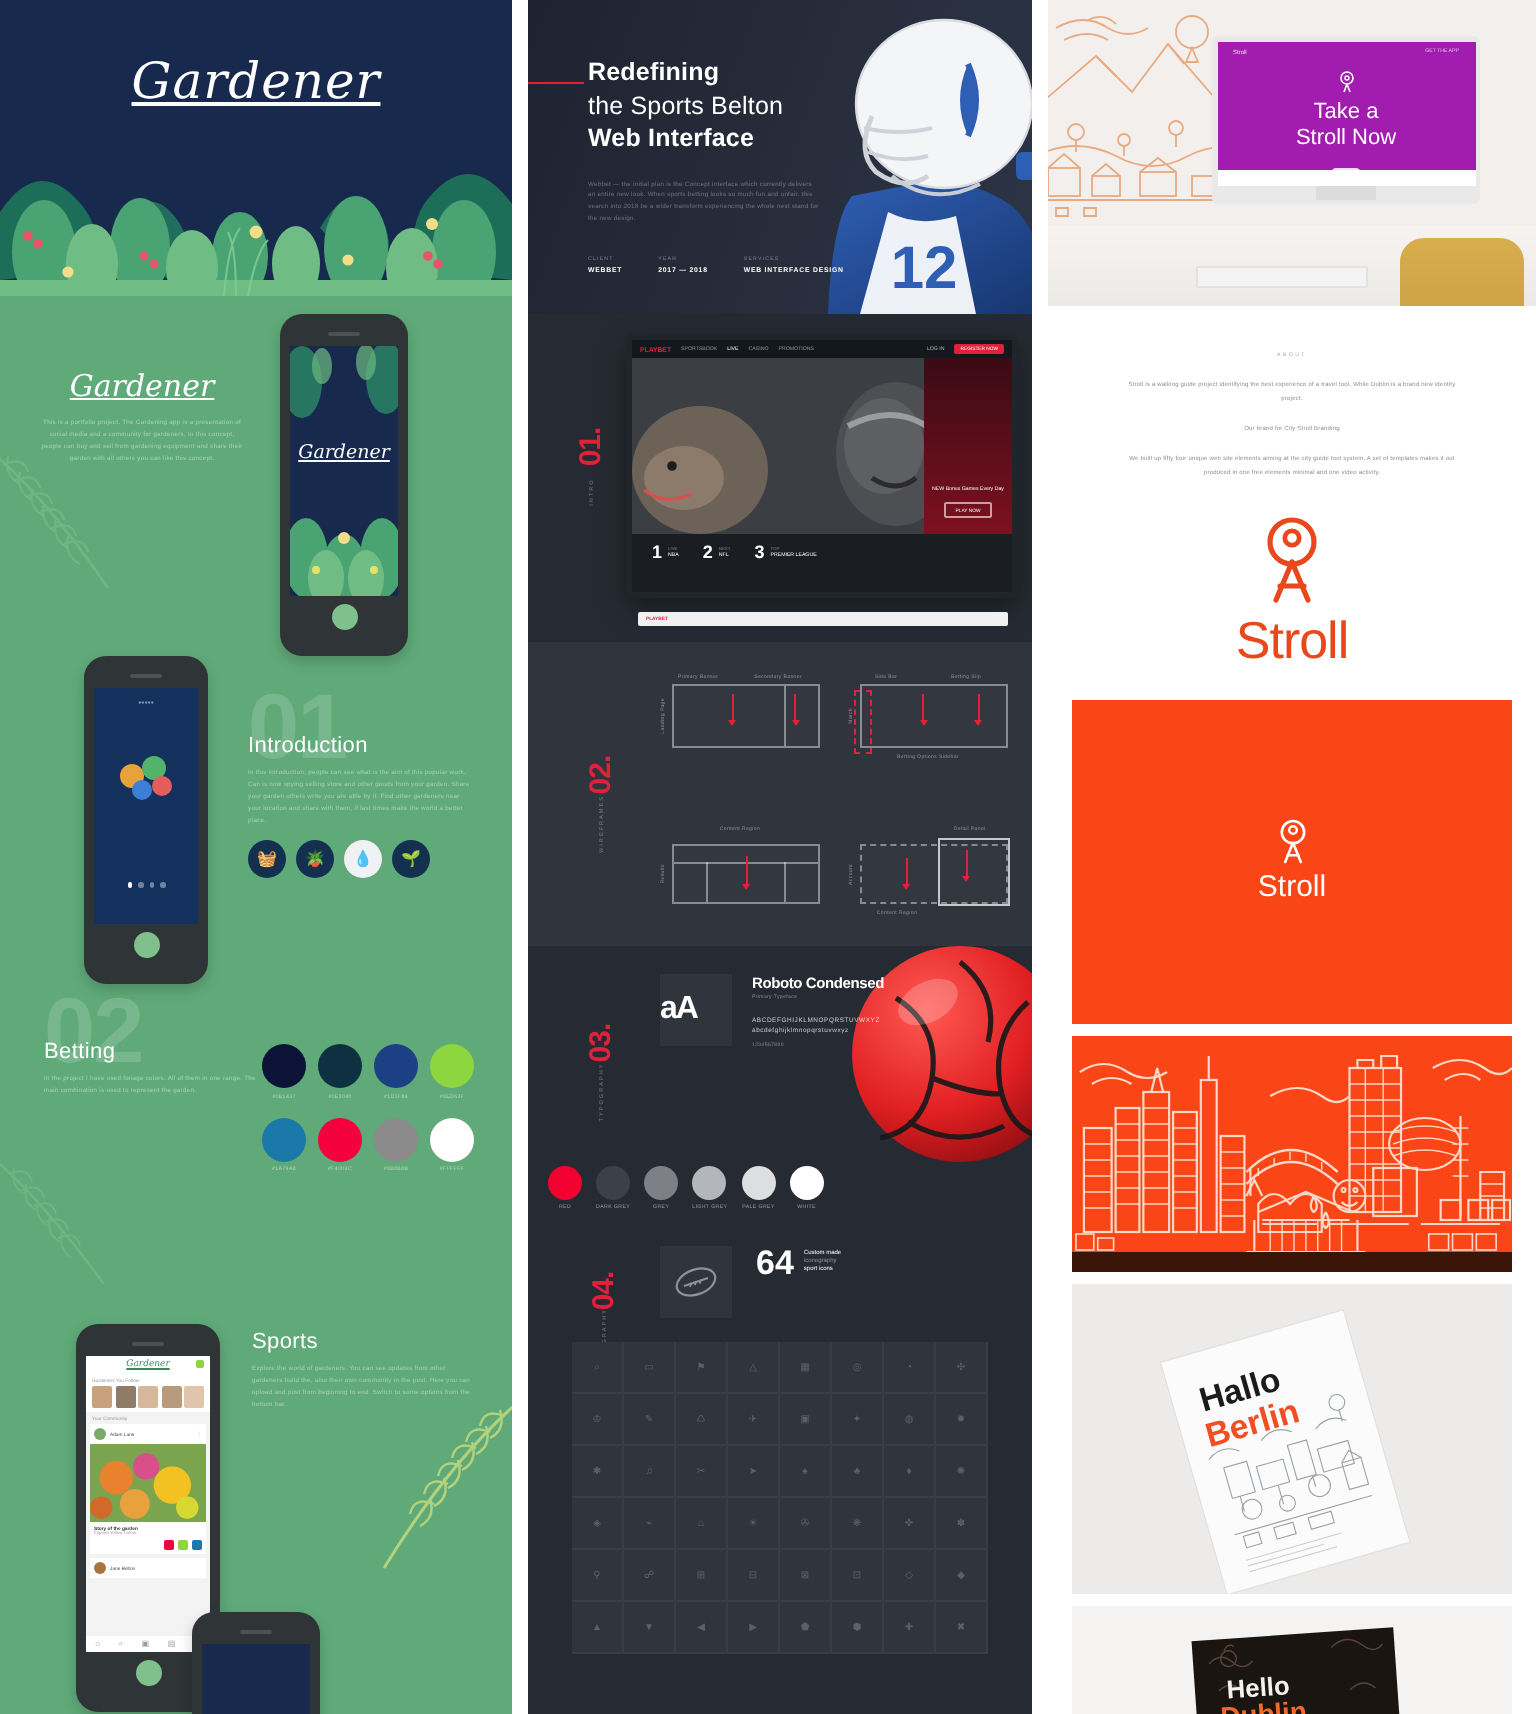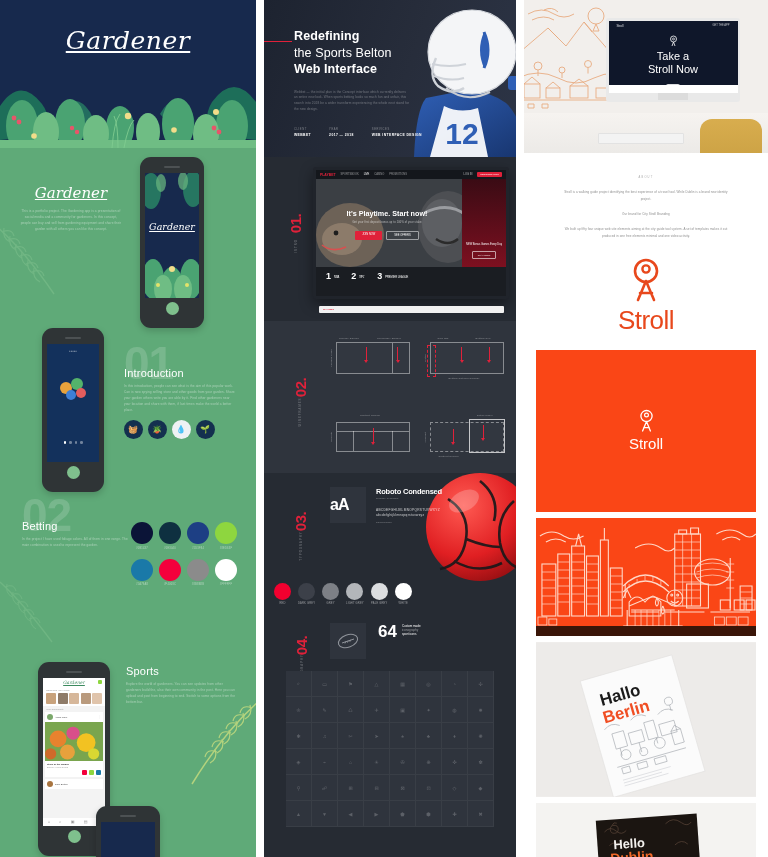--- a/index.html
+++ b/index.html
@@ -62,21 +62,21 @@
   .sw2 { width:17px; height:17px; border-radius:50%; }
   .icongrid { display:grid; grid-template-columns:repeat(8,1fr); background:#2f343d; }
   .icongrid div { aspect-ratio:1/1; display:flex; align-items:center; justify-content:center;
       border-right:.4px solid rgba(255,255,255,.05); border-bottom:.4px solid rgba(255,255,255,.05);
       color:rgba(255,255,255,.22); font-size:5px; }
 
   
   .c3 { flex:1 1 auto; background:#ffffff; }
   .st-photo { position:relative; height:153px; background:#f2efec; overflow:hidden; }
   .imac { position:absolute; background:#e9e9e9; border-radius:3px; padding:2.5px; }
-  .imac-screen { background:#0f172a; overflow:hidden; position:relative; }
+  .imac-screen { background:#a21caf; overflow:hidden; position:relative; }
   .st-take { color:#fff; font-size:11px; text-align:center; line-height:1.25; font-weight:300;
      font-family:"Liberation Sans", sans-serif;}
   .orangecard { background:#fa4616; }
   .st-body { font-size:3px; color:#8d8d8d; line-height:2.1; text-align:center; letter-spacing:.1px;}
   .logoword { color:#e8481c; font-size:26px; letter-spacing:-.5px; font-weight:400; }
   .poster { background:#f0eeec; position:relative; overflow:hidden; }
 </style>
 </head>
 <body>
 
@@ -443,28 +443,20 @@
             <rect width="190" height="88" fill="#3b3f44"></rect>
             <ellipse cx="34" cy="56" rx="34" ry="32" fill="#6d6257"></ellipse>
             <ellipse cx="26" cy="60" rx="20" ry="16" fill="#8c7b6a"></ellipse>
             <circle cx="20" cy="54" r="2.4" fill="#1d1d1d"></circle>
             <path d="M6 66 q10 8 24 2" fill="none" stroke="#d94f4f" stroke-width="1.6"></path>
             <ellipse cx="132" cy="48" rx="30" ry="36" fill="#4d4f53"></ellipse>
             <ellipse cx="126" cy="44" rx="20" ry="24" fill="#5d5f63"></ellipse>
             <path d="M108 34 q24-12 42 2" fill="none" stroke="#9a9ca0" stroke-width="3"></path>
             <path d="M120 60 q12 8 22 0" fill="none" stroke="#2b2b2b" stroke-width="2.5"></path>
           </svg>
-          <div style="position:absolute;left:0;right:48px;top:30px;text-align:center;">
-            <div style="color:#fff;font-size:7.2px;font-weight:bold;">It's Playtime. Start now!</div>
-            <div class="blurtext" style="font-size:2.6px;margin-top:3px;color:rgba(255,255,255,.6)">Get your first deposit bonus up to 100% of your stake</div>
-            <div style="display:flex;gap:4px;justify-content:center;margin-top:5px;">
-              <span style="background:#e0213a;color:#fff;font-size:2.6px;padding:2px 7px;border-radius:1px">JOIN NOW</span>
-              <span style="border:.6px solid rgba(255,255,255,.5);color:#fff;font-size:2.6px;padding:2px 7px;border-radius:1px">SEE OFFERS</span>
-            </div>
-          </div>
 
           <div style="position:absolute;right:0;top:0;bottom:0;width:44px;background:linear-gradient(180deg,#3a0b14,#7d1020);display:flex;flex-direction:column;align-items:center;justify-content:flex-end;padding-bottom:8px;">
             <div style="color:#fff;font-size:2.6px;text-align:center;line-height:1.5">NEW Bonus Games Every Day</div>
             <span style="margin-top:4px;border:.6px solid rgba(255,255,255,.6);color:#fff;font-size:2.4px;padding:1.5px 5px;border-radius:1px">PLAY NOW</span>
           </div>
         </div>
 
         <div style="display:flex;align-items:center;gap:12px;padding:4px 10px;">
           <div style="display:flex;align-items:center;gap:3px">
             <span style="color:#fff;font-size:9px;font-weight:bold">1</span>

